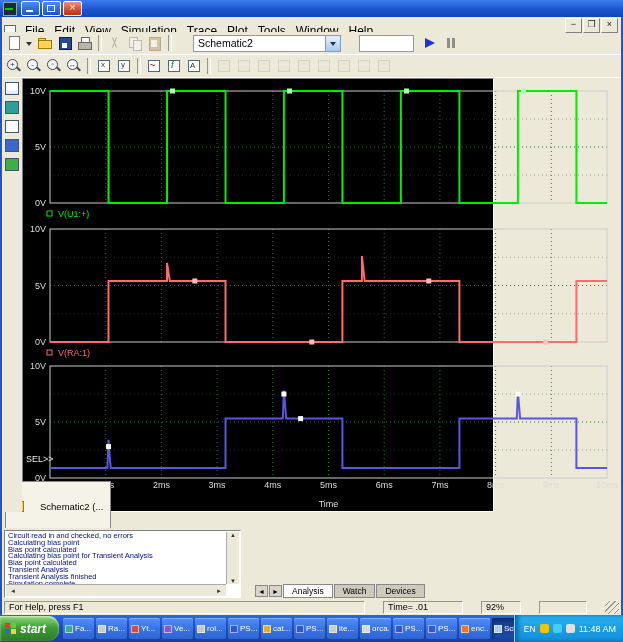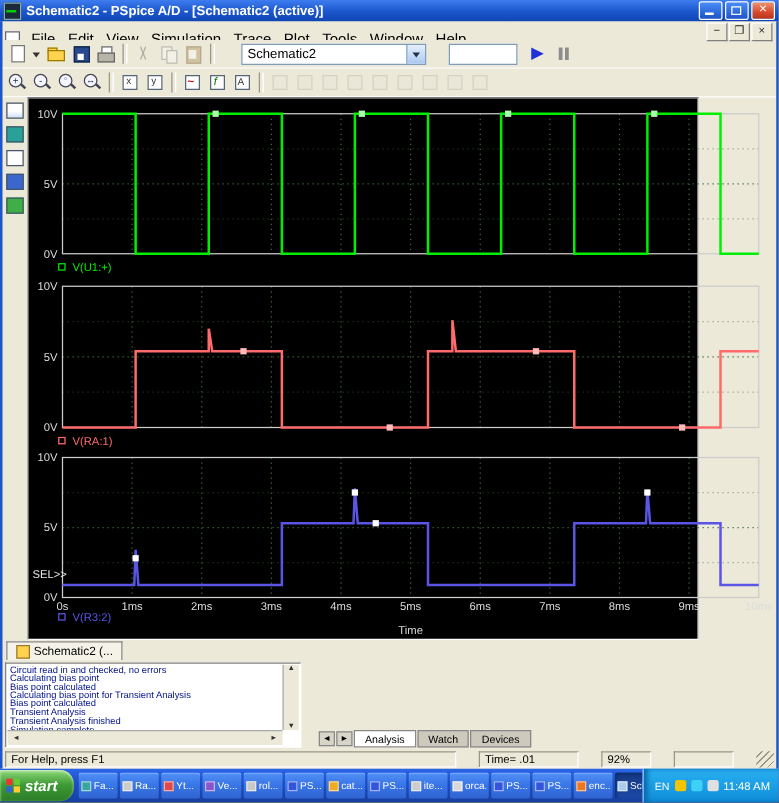--- a/index.html
+++ b/index.html
@@ -87,29 +87,29 @@
   
   .ltool{position:absolute;left:2px;top:78px;width:20px;height:434px;background:#ece9d8;z-index:2}
   .lk{width:14px;height:13px;margin:4px auto 6px;border:1px solid #456;box-sizing:border-box}
   .lk1{background:linear-gradient(#ffffff 55%,#cfe0ff)}
   .lk2{background:#2aa198}
   .lk3{background:#ffffff}
   .lk4{background:#3b66cc}
   .lk5{background:#3fae49}
 
   
-  .plotwrap{position:absolute;left:22px;top:78px;width:537px;height:434px;background:#000;
+  .plotwrap{position:absolute;left:22px;top:78px;width:472px;height:434px;background:#000;
     border:1px solid #808080;border-right-color:#fff;border-bottom-color:#fff;box-sizing:border-box}
   #plot-svg{position:absolute;left:0;top:0}
   #plot-svg text{font-family:"Liberation Sans",sans-serif}
 
   
   .doctabs{position:absolute;left:2px;top:512px;width:619px;height:16px;background:#ece9d8;
     display:flex;align-items:flex-end;padding-left:3px;box-sizing:border-box}
-  .doctab{height:14px;display:flex;align-items:center;gap:3px;padding:0 7px;font-size:9.5px;
+  .doctab{height:14px;display:flex;align-items:flex-end;gap:16px;padding:16px 7px;font-size:9.5px;
     background:#f5f2e8;border:1px solid #888;border-bottom:none}
   .doctab .dicon{width:9px;height:9px;background:#ffd34e;border:1px solid #997733}
 
   
   .outarea{position:absolute;left:2px;top:528px;width:619px;height:72px;background:#ece9d8}
   .msgpane{position:absolute;left:2px;top:2px;width:237px;height:68px;background:#fff;box-sizing:border-box;
     border:1px solid;border-color:#808080 #fff #fff #808080}
   .msgs{position:absolute;left:3px;top:2px;right:15px;bottom:13px;overflow:hidden}
   .msg{font-size:7.5px;line-height:6.8px;color:#00118a;white-space:nowrap}
   .vscroll{position:absolute;right:1px;top:1px;width:12px;bottom:13px;background:#ece9d8;border-left:1px solid #aaa;
@@ -161,21 +161,20 @@
   .lang{color:#fff;font-size:8.5px}
   .trico{width:9px;height:9px;border-radius:2px}
   .tr1{background:#f5c400}.tr2{background:#3fd0f5}.tr3{background:#e0e0e0}
   .clock{color:#fff;font-size:9px;white-space:nowrap}
 </style>
 </head>
 <body>
 
 <div class="titlebar">
   <span class="appicon"></span>
-  <span class="title-text">Schematic2 - PSpice A/D - [Schematic2 (active)]</span>
   <span class="capbtns">
     <span class="cap min"></span>
     <span class="cap restore"></span>
     <span class="cap close"></span>
   </span>
 </div>
 <div class="frame-l"></div>
 <div class="frame-r"></div>
 
 <div class="menubar">

